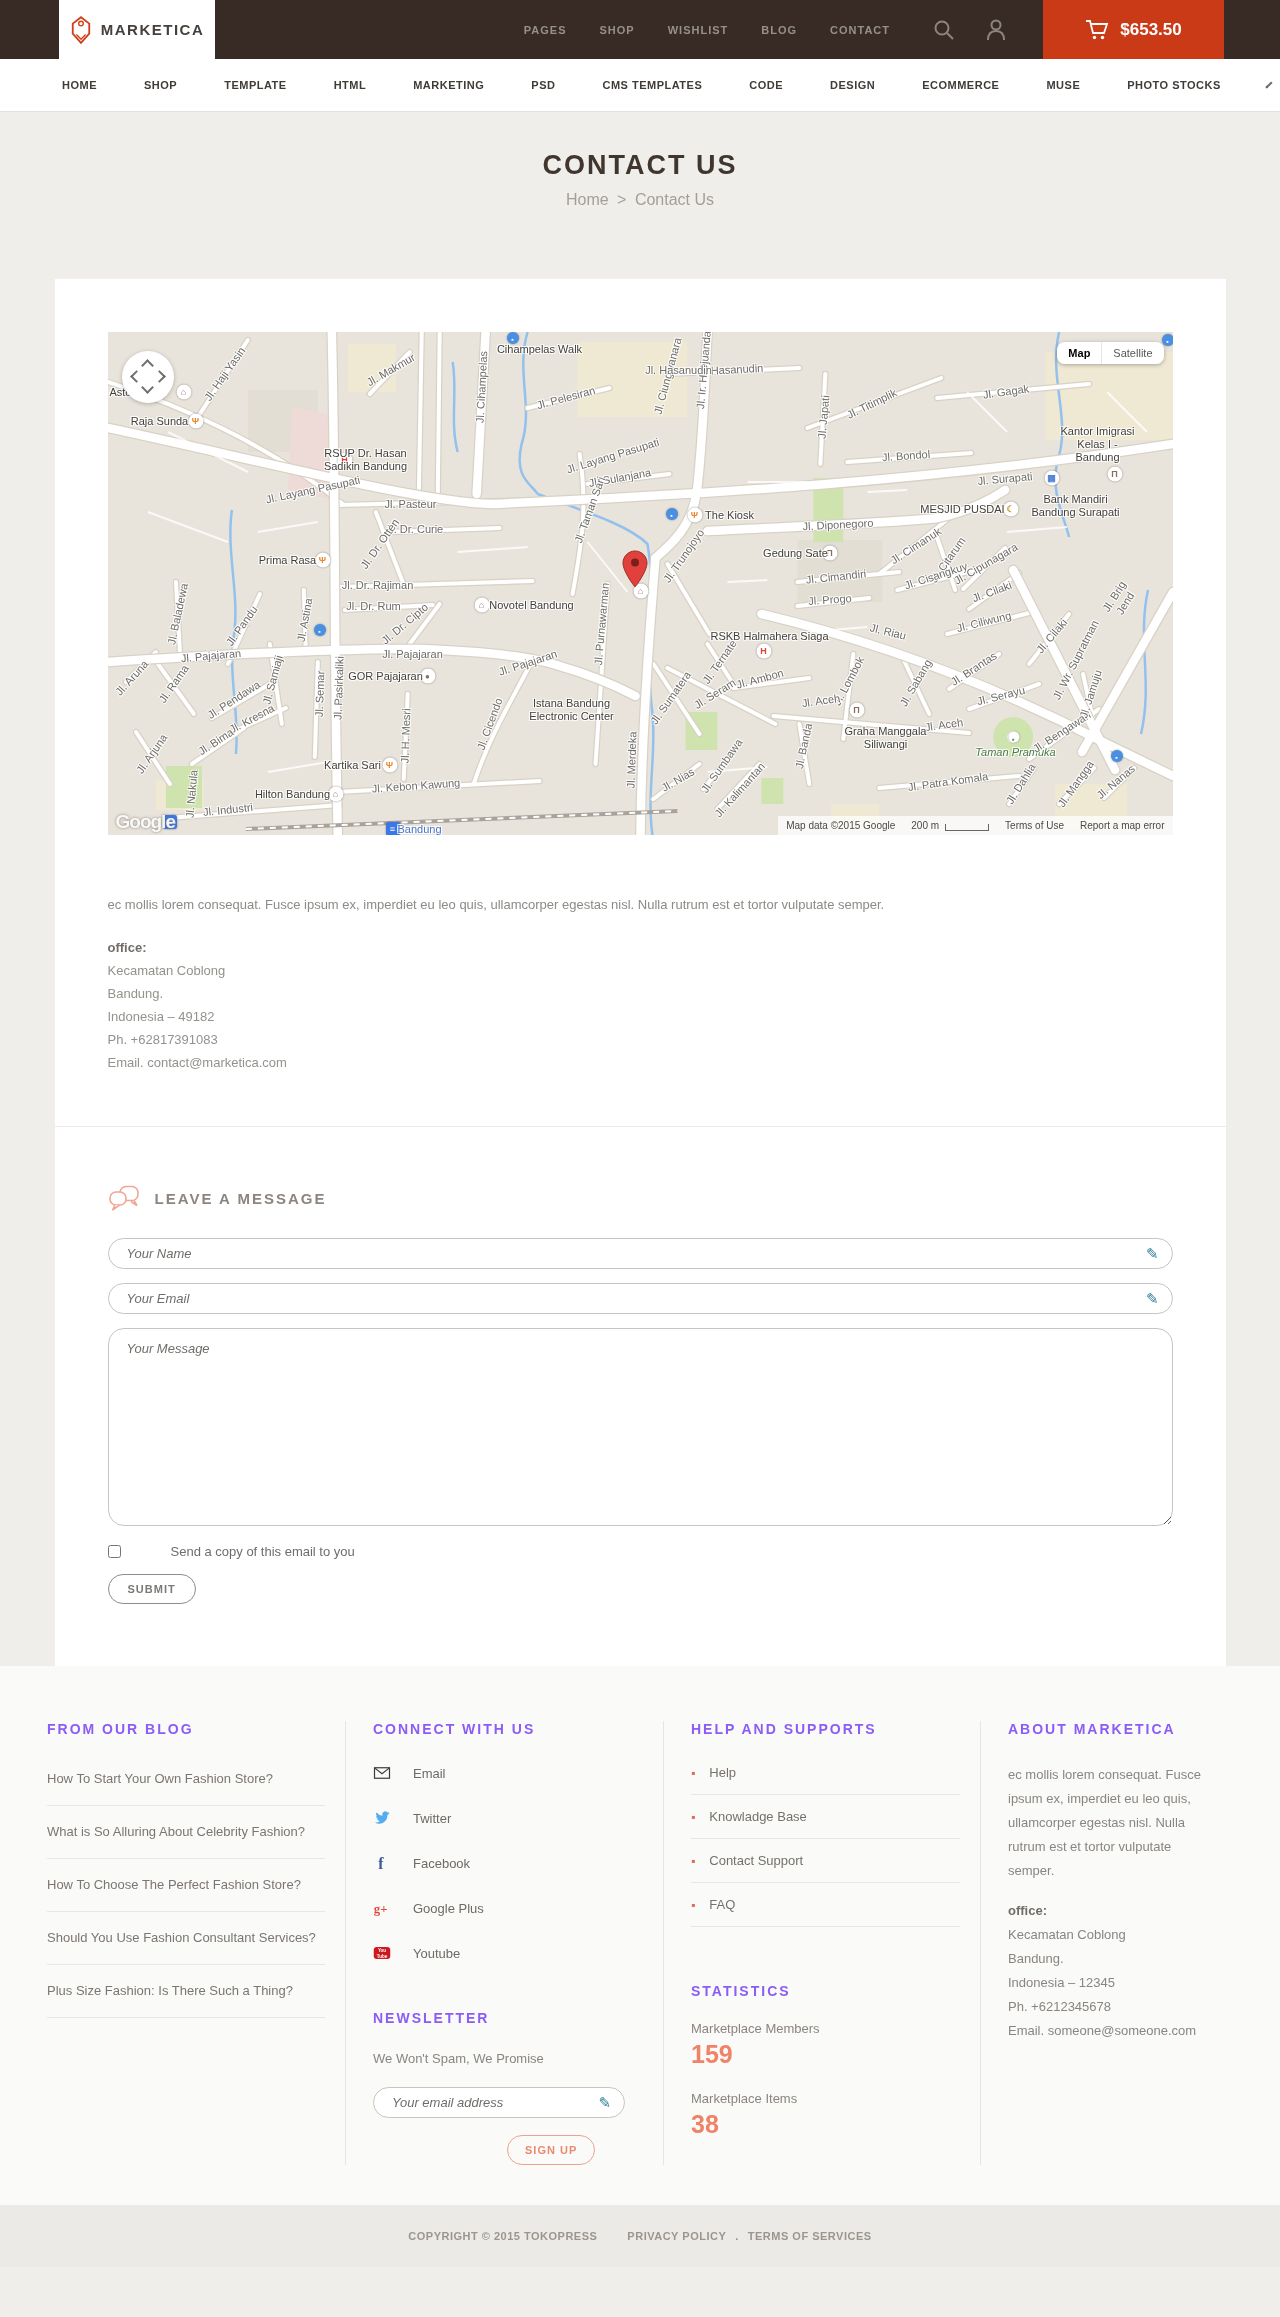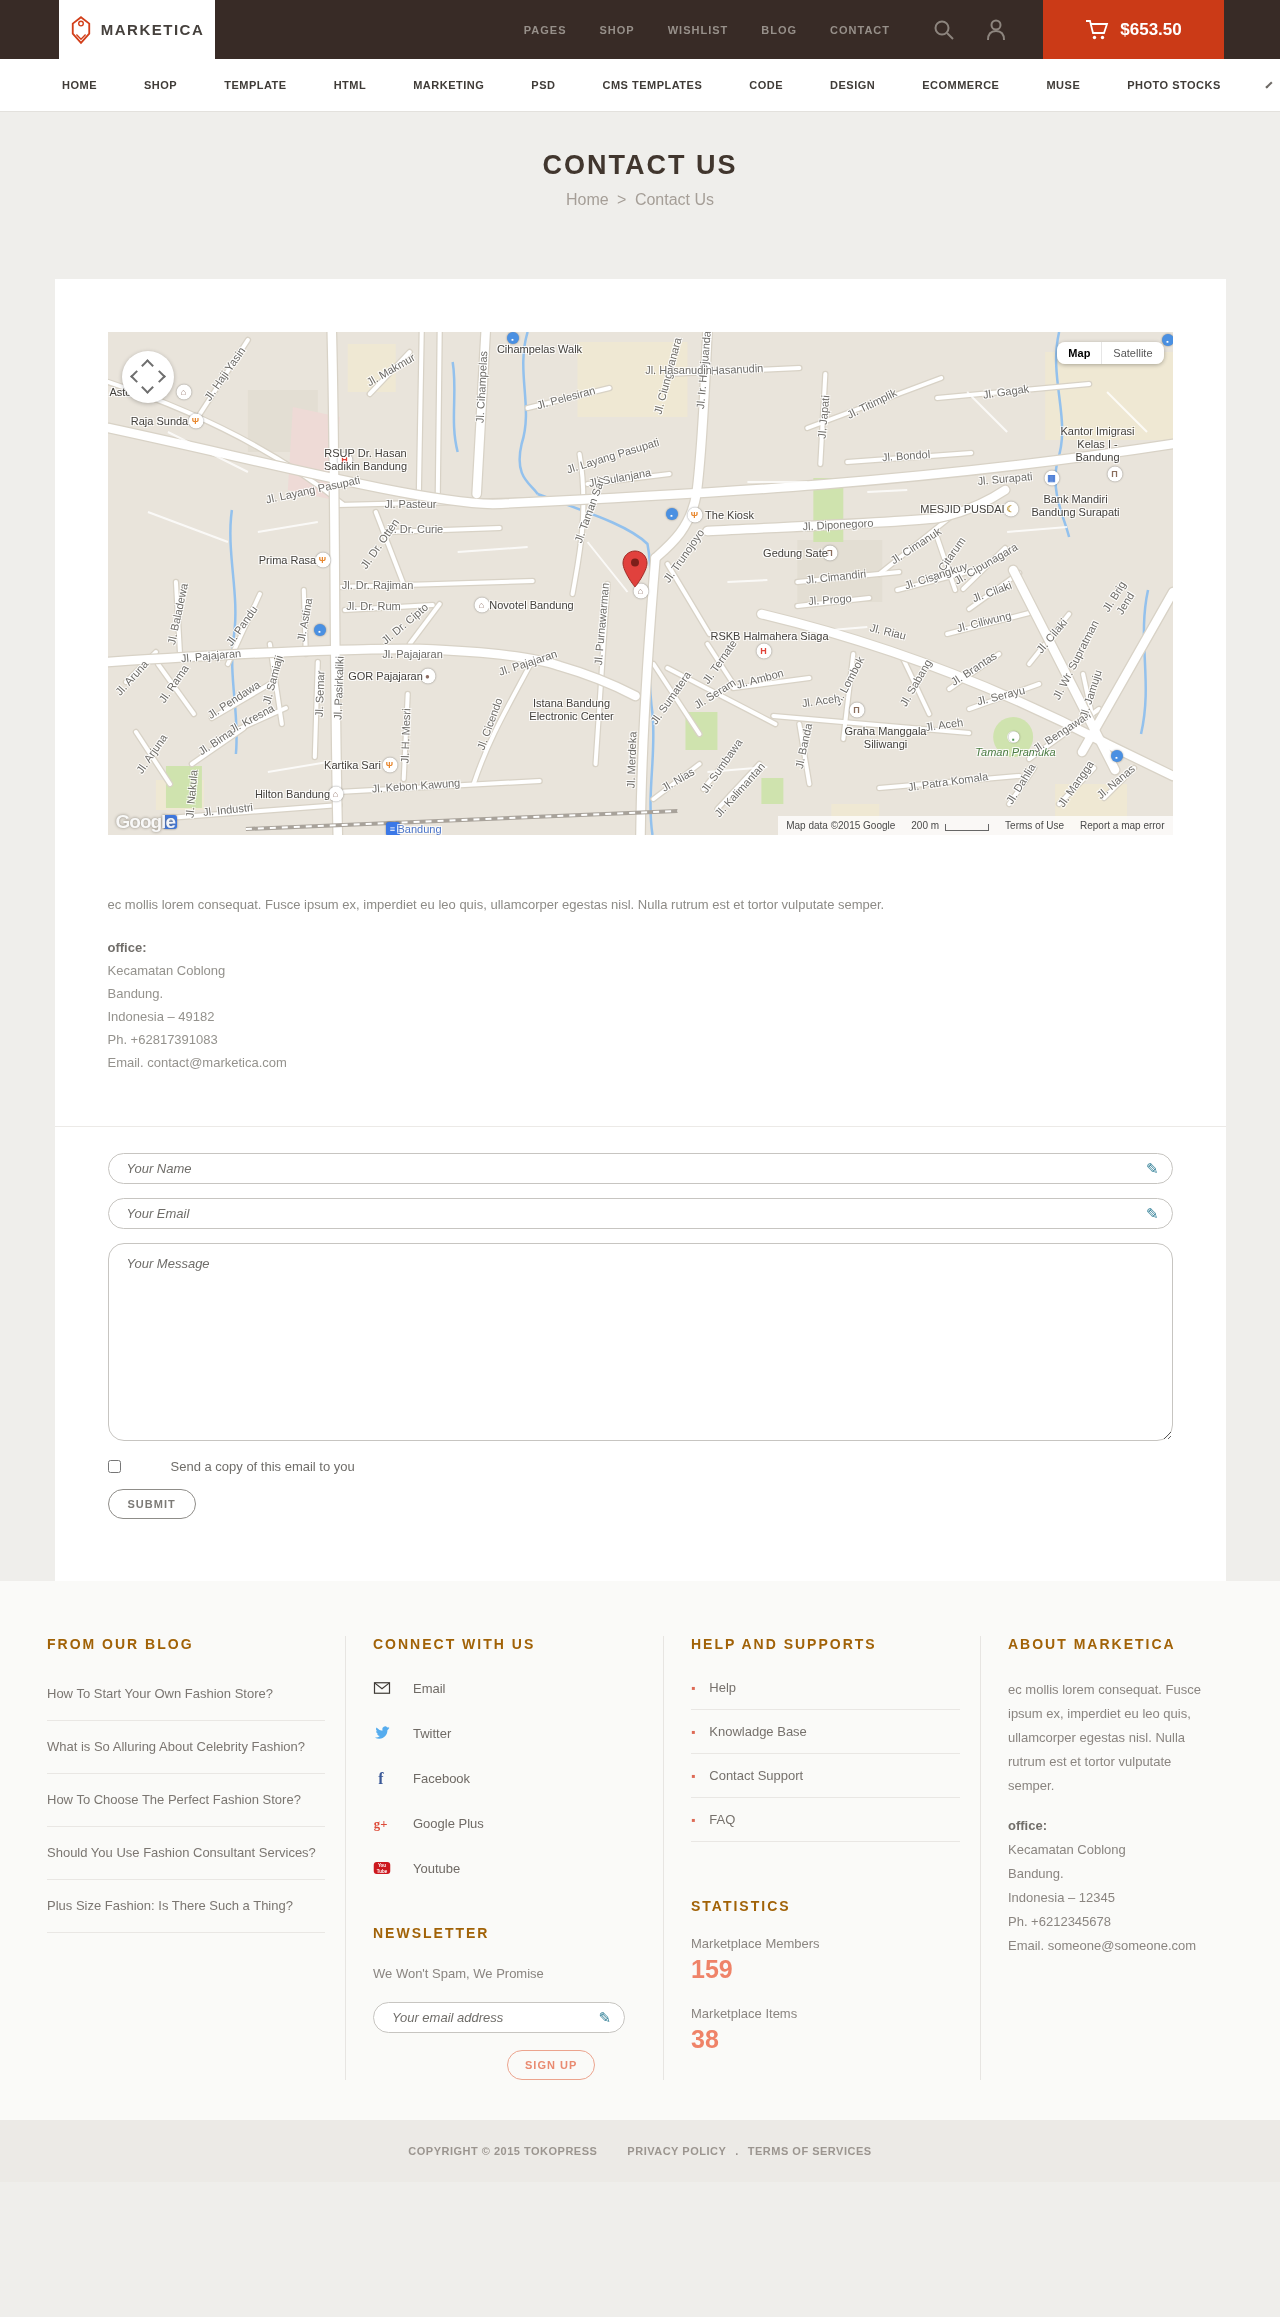--- a/index.html
+++ b/index.html
@@ -91,21 +91,21 @@
   .check-row { margin-top:18px; display:flex; align-items:center; gap:25px; font-size:13px; color:#6f6d69; }
   .check-row input { width:13px; height:13px; }
   .submit-btn { margin-top:15px; background:#fff; border:1px solid #8f8d89; border-radius:16px; padding:8px 19px; font-size:11px; font-weight:bold; letter-spacing:1px; color:#7c7a76; cursor:pointer; }
 
   
   .footer { margin-top:0; background:#fafaf8; padding:55px 47px 40px; }
   .cols { display:grid; grid-template-columns:299px 318px 317px 252px; }
   .fcol { padding-right:20px; }
   .fcol + .fcol { padding-left:27px; }
   .fcol:not(:last-child) { border-right:1px solid #e7e5e2; }
-  .fcol h4 { font-size:14px; font-weight:bold; letter-spacing:2px; color:#a16207; }
+  .fcol h4 { font-size:14px; font-weight:bold; letter-spacing:2px; color:#8b5cf6; }
   .blog-list { margin-top:16px; }
   .blog-list li { padding:14px 0; border-bottom:1px solid #e9e7e4; font-size:13px; color:#7b7671; line-height:24px; cursor:pointer; }
   .social-list { margin-top:8px; }
   .social-list li { display:flex; align-items:center; gap:22px; margin-top:27px; cursor:pointer; }
   .social-svg { width:18px; height:18px; flex:0 0 18px; }
   .social-label { font-size:13px; color:#6f6a65; }
   .nl-head { margin-top:48px; }
   .nl-tagline { margin-top:25px; font-size:13px; color:#8a8580; }
   .nl-pill { width:252px; margin-top:21px; }
   .signup-btn { display:block; margin:17px 0 0 134px; background:transparent; border:1px solid #eca48e; border-radius:16px; padding:8px 17px; font-size:11px; font-weight:bold; letter-spacing:1px; color:#e98a70; cursor:pointer; }
@@ -522,20 +522,29 @@
         <div class="office-line">Bandung.</div>
         <div class="office-line">Indonesia – 49182</div>
         <div class="office-line">Ph. +62817391083</div>
         <div class="office-line">Email. contact@marketica.com</div>
       </div>
   </div>
 
   <hr class="card-divider">
 
   
+  <div class="form-head">
+    <svg width="32" height="27" viewBox="0 0 32 27">
+      <rect x="12" y="1.5" width="18" height="14" rx="6" fill="none" stroke="#f1a795" stroke-width="1.6"></rect>
+      <path d="M26 15.5 l3 5 l-6 -4" fill="none" stroke="#f1a795" stroke-width="1.6"></path>
+      <rect x="2" y="7" width="16" height="13" rx="6" fill="#fff" stroke="#f1a795" stroke-width="1.6"></rect>
+      <path d="M7 20 l-2.5 5 l7 -5" fill="#fff" stroke="#f1a795" stroke-width="1.6"></path>
+    </svg>
+    <h3>LEAVE A MESSAGE</h3>
+  </div>
 
   <div class="pill first">
     <input type="text" placeholder="Your Name" style="">
     <span class="pen-ic">✎</span>
   </div>
   <div class="pill">
     <input type="text" placeholder="Your Email" style="">
     <span class="pen-ic">✎</span>
   </div>
   <textarea class="msg-area" placeholder="Your Message" style=""></textarea>

